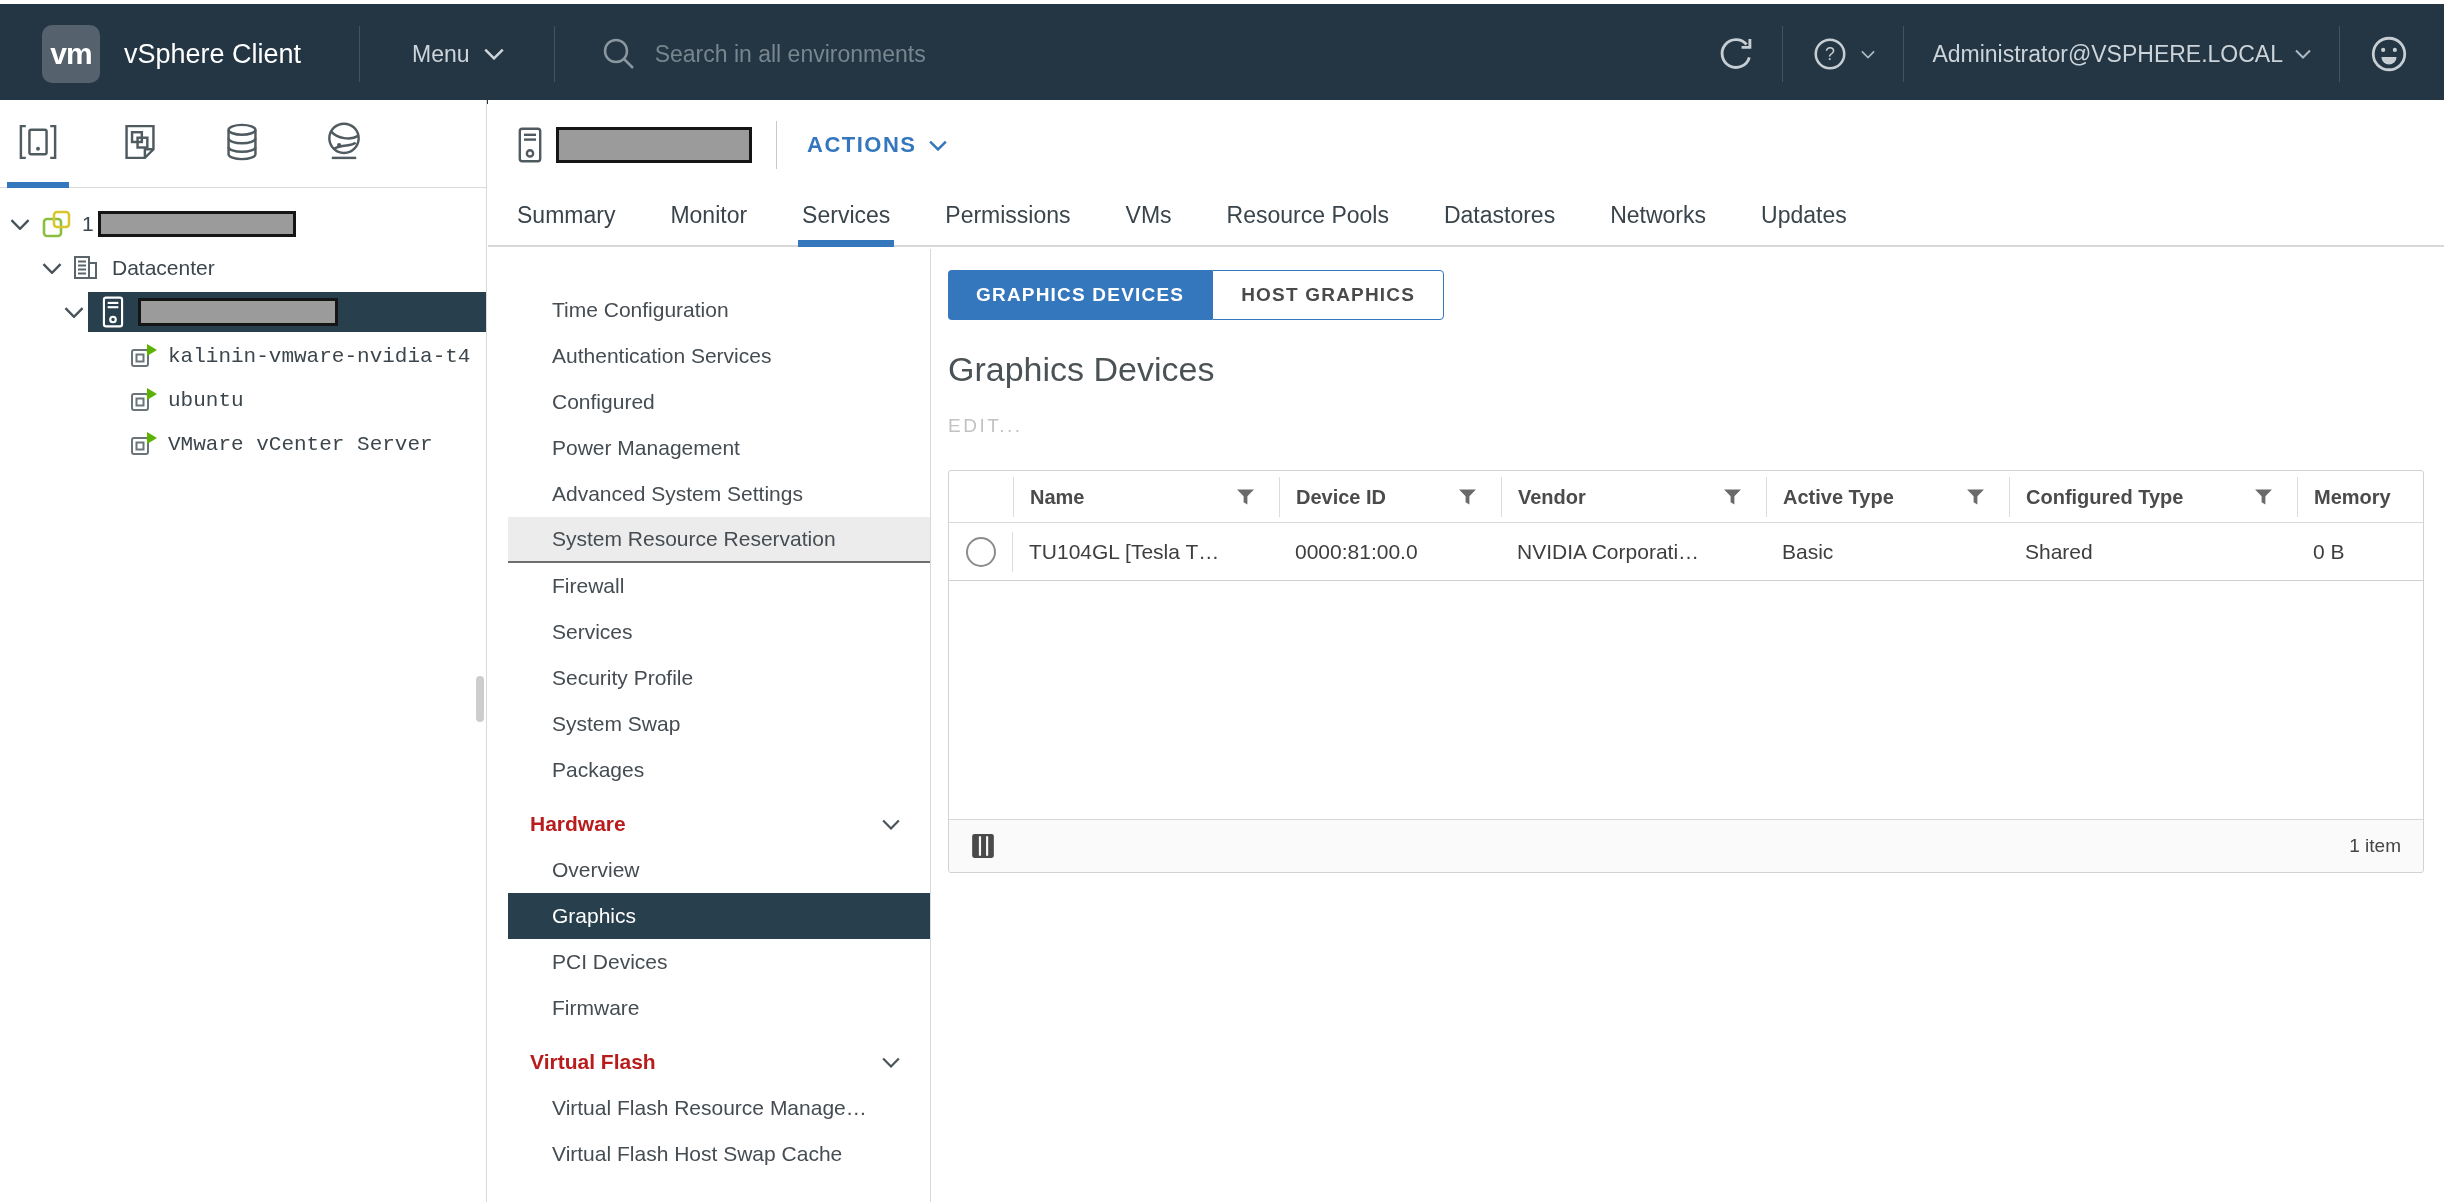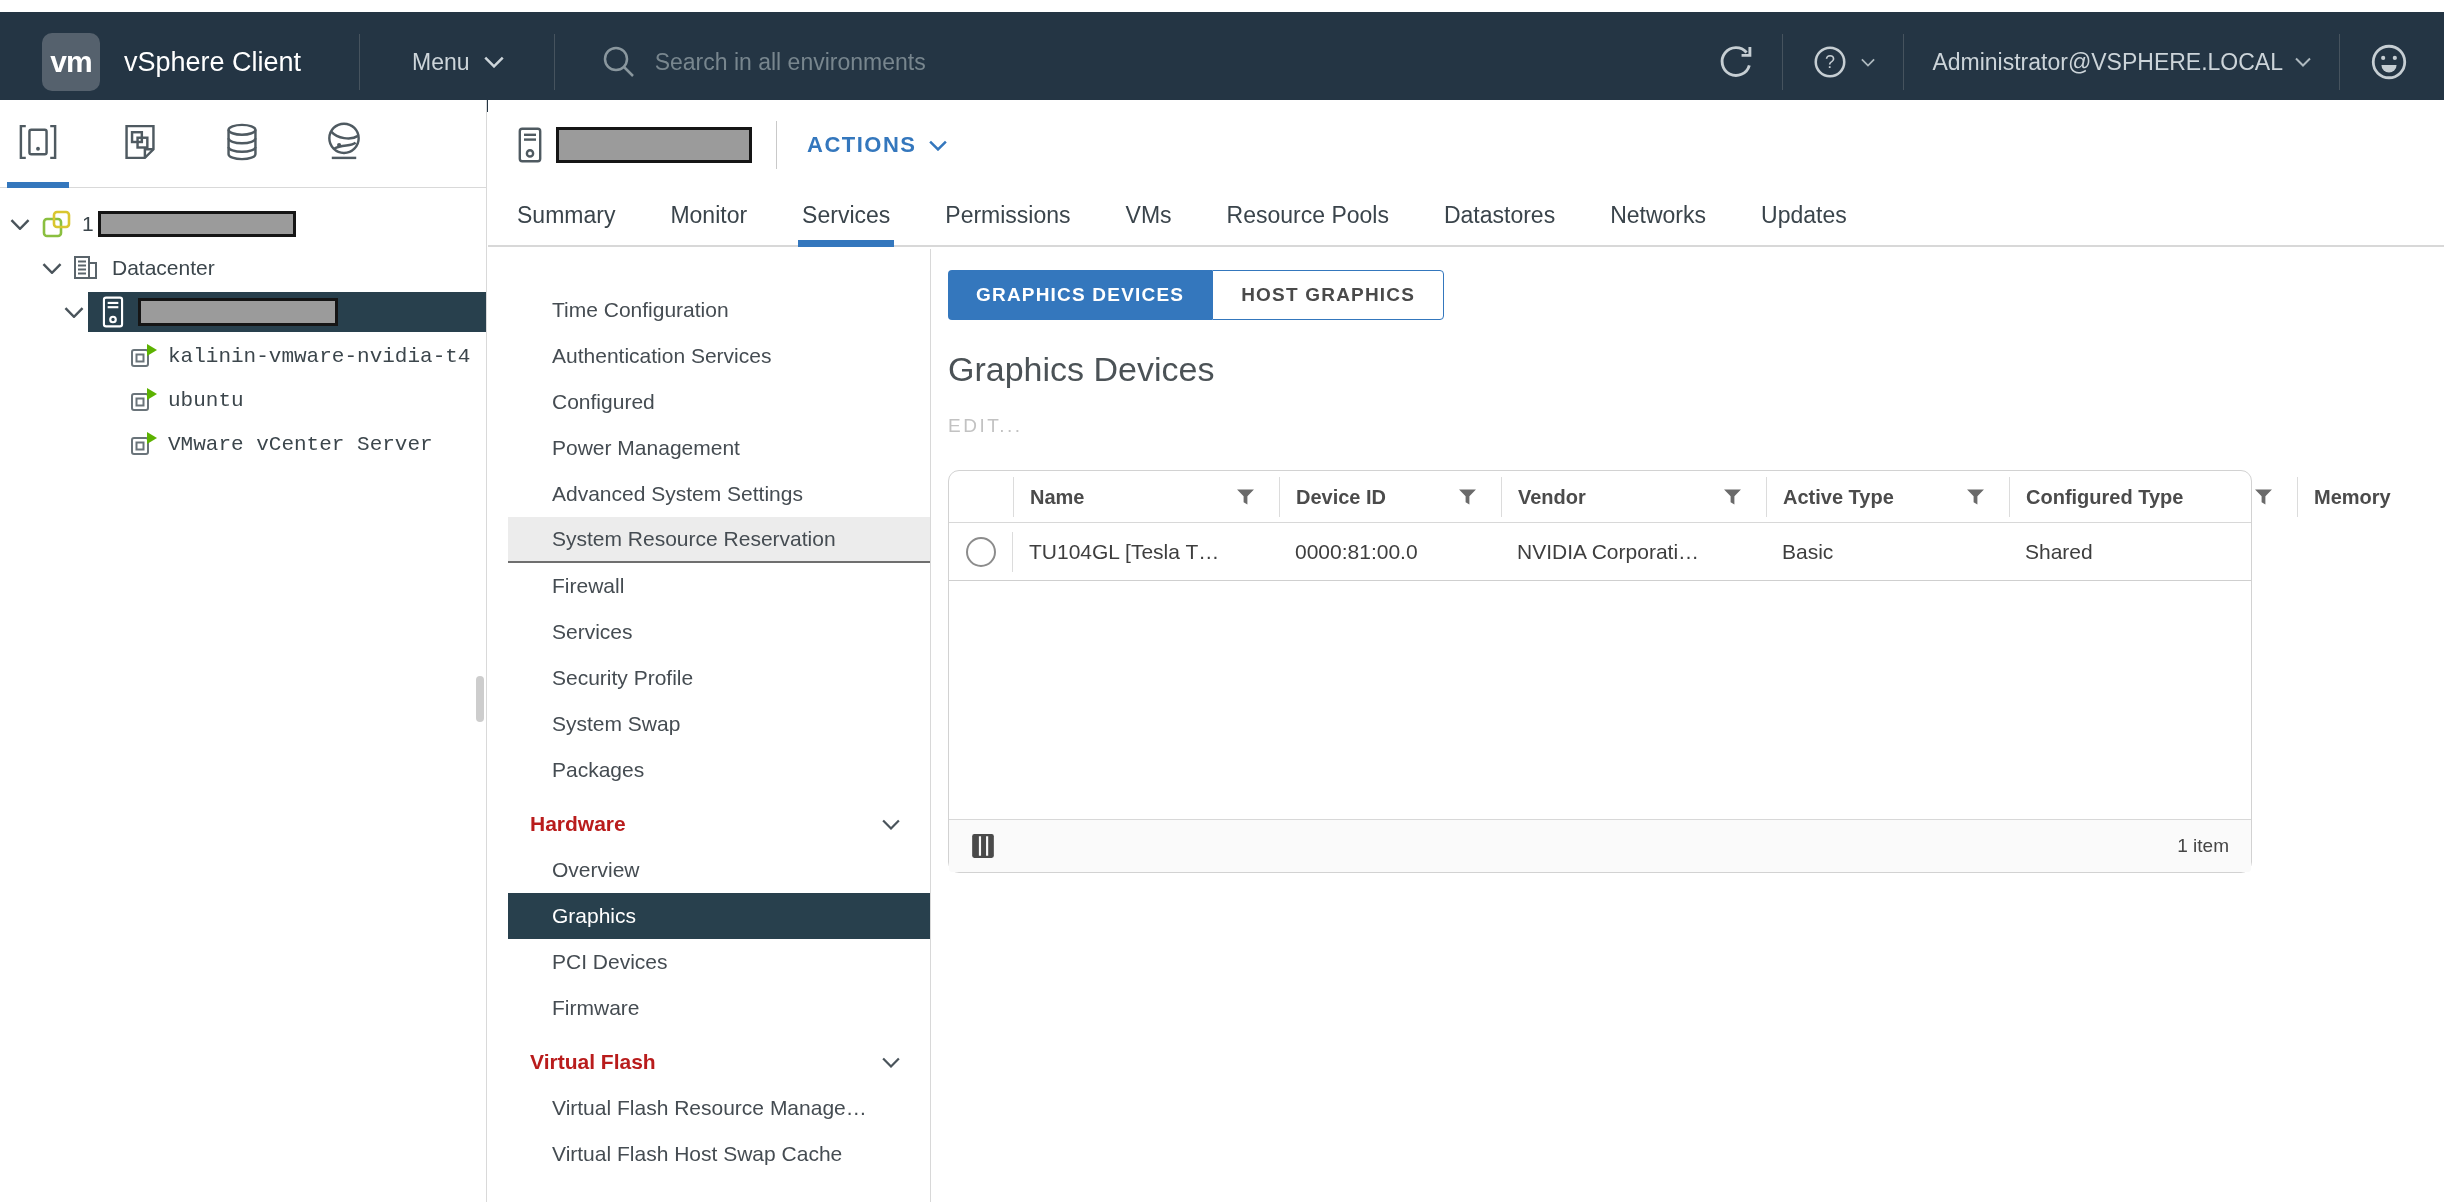--- a/index.html
+++ b/index.html
@@ -1,21 +1,21 @@
 <!DOCTYPE html>
 <html><head>
 <meta charset="utf-8">
 <style>
   * { margin:0; padding:0; box-sizing:border-box; }
   html,body { width:2444px; height:1202px; overflow:hidden; background:#fff;
     font-family:"Liberation Sans", sans-serif; }
   .app { position:relative; width:2444px; height:1202px; }
 
   
-  .topbar { position:absolute; left:0; top:12px; width:2444px; height:100px;
+  .topbar { position:absolute; left:0; top:4px; width:2444px; height:100px;
     background:#243544; display:flex; align-items:center; }
   .logo { margin-left:42px; width:58px; height:58px; border-radius:10px;
     background:#55616d; color:#fff; font-weight:bold; font-size:30px;
     display:flex; align-items:center; justify-content:center; letter-spacing:-1px; flex:none; }
   .product { margin-left:24px; color:#fff; font-size:27px; white-space:nowrap; }
   .vdiv { width:1px; height:56px; background:#46535e; flex:none; }
   .d1 { margin-left:58px; } .d2 { margin-left:50px; }
   .menu { margin-left:52px; display:flex; align-items:center; color:#cdd5da; font-size:23px; cursor:pointer; }
   .menu svg { margin-left:14px; }
   .search { margin-left:46px; display:flex; align-items:center; }
@@ -89,21 +89,21 @@
 
   
   .main { position:absolute; left:444px; top:149px; right:0; bottom:0; padding-left:16px; overflow:hidden; }
   .tgl { display:inline-flex; margin-top:21px; height:50px; font-size:19px; letter-spacing:1.2px; font-weight:bold; }
   .tglbtn { display:flex; align-items:center; padding:0 28px; cursor:pointer; }
   .tgl-active { background:#3477bd; color:#fff; border-radius:4px 0 0 4px; }
   .tgl-inactive { background:#fff; color:#4a4a4a; border:1px solid #3477bd; border-radius:0 4px 4px 0; }
   h1.heading { margin-top:30px; font-size:34px; font-weight:normal; color:#4b5256; }
   .editlink { margin-top:26px; font-size:19px; letter-spacing:2.5px; color:#c2c2c2; cursor:default; width:max-content; }
 
-  .gtable { margin-top:33px; width:1304px; border:1px solid #d2d2d2; border-radius:11px; }
+  .gtable { margin-top:33px; width:1476px; border:1px solid #d2d2d2; border-radius:3px; }
   .thead { display:flex; align-items:center; height:52px; border-bottom:1px solid #d8d8d8; }
   .th { position:relative; height:40px; line-height:40px; padding-left:16px;
     font-size:20px; font-weight:bold; color:#4b4b4b; white-space:nowrap; }
   .th + .th { border-left:1px solid #dcdcdc; }
   .funnel { position:absolute; right:24px; top:50%; transform:translateY(-50%); display:flex; }
   .c-sel { width:64px; flex:none; }
   .c-name { width:266px; flex:none; } .c-dev { width:222px; flex:none; }
   .c-ven { width:265px; flex:none; } .c-act { width:243px; flex:none; }
   .c-cfg { width:288px; flex:none; } .c-mem { flex:1; }
   .trowt { display:flex; align-items:center; height:58px; border-bottom:1px solid #cfcfcf;

